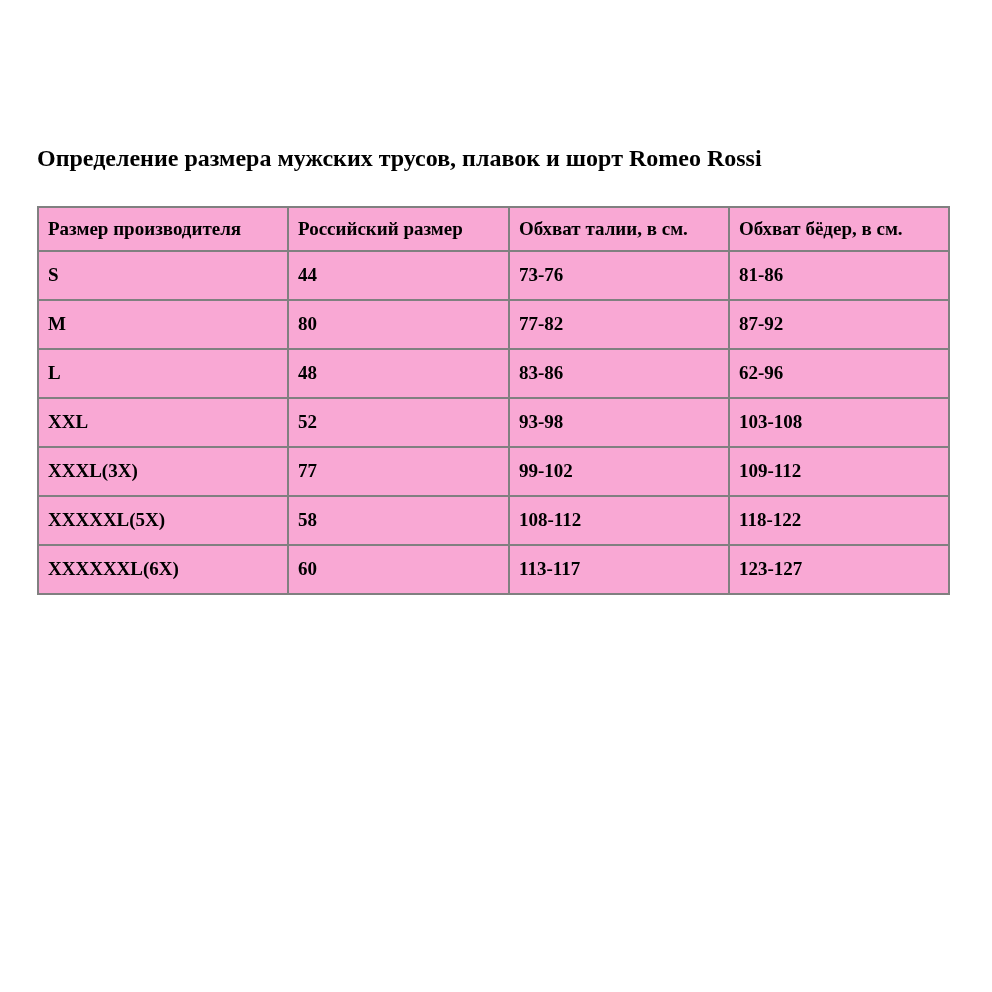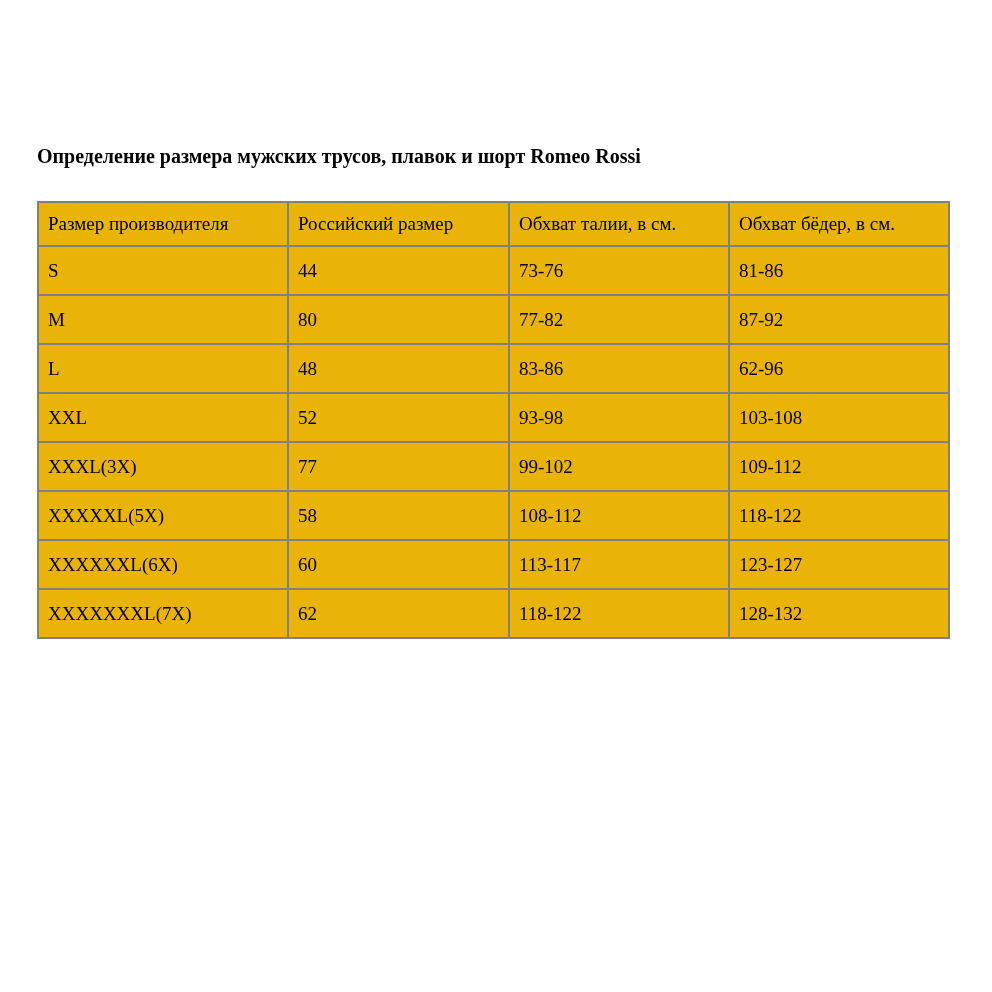--- a/index.html
+++ b/index.html
@@ -12,41 +12,41 @@
     height: 992px;
     font-family: "Liberation Serif", "DejaVu Serif", serif;
     color: #000000;
     overflow: hidden;
   }
   .page {
     padding: 145px 37px 0 37px;
     box-sizing: border-box;
   }
   .title {
-    font-size: 20px;
+    font-size: 24px;
     font-weight: bold;
     line-height: 1.15;
     margin: 0 0 33px 0;
     color: #000000;
     white-space: nowrap;
   }
   table.size-table {
     border-collapse: collapse;
     table-layout: fixed;
     width: 911px;
   }
   table.size-table th,
   table.size-table td {
     border: 2px solid #808080;
     font-size: 19px;
-    font-weight: normal;
+    font-weight: bold;
     text-align: left;
     vertical-align: middle;
     padding: 0 8px 0 9px;
-    background: #eab308;
+    background: #f9a8d4;
     color: #000000;
     overflow: hidden;
     white-space: nowrap;
   }
   table.size-table th {
     height: 42px;
   }
   table.size-table td {
     height: 47px;
   }
@@ -112,21 +112,15 @@
           <td>58</td>
           <td>108-112</td>
           <td>118-122</td>
         </tr>
         <tr>
           <td>XXXXXXL(6X)</td>
           <td>60</td>
           <td>113-117</td>
           <td>123-127</td>
         </tr>
-        <tr>
-          <td>XXXXXXXL(7X)</td>
-          <td>62</td>
-          <td>118-122</td>
-          <td>128-132</td>
-        </tr>
       </tbody>
   </table>
 </div>
 
 </body></html>

